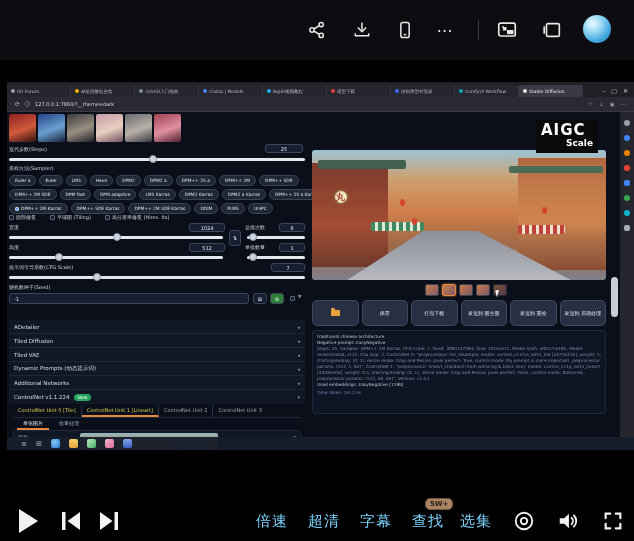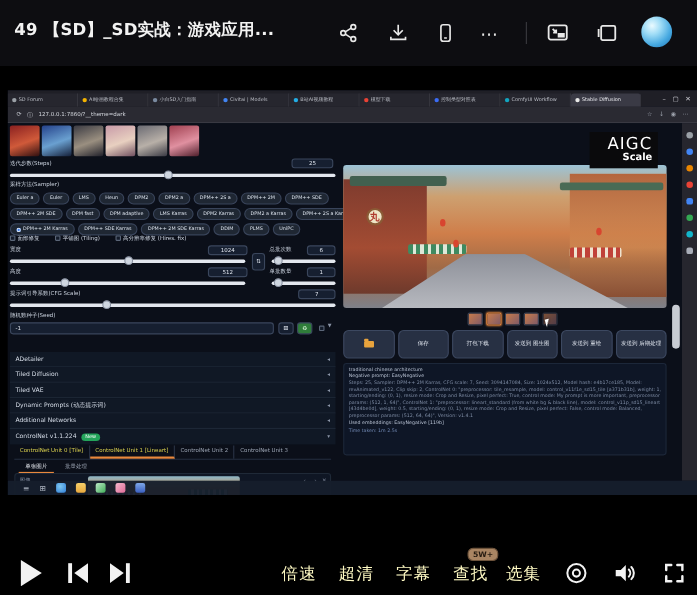--- a/index.html
+++ b/index.html
@@ -65,21 +65,21 @@
   .bldgR{position:absolute;right:0;top:6%;width:30%;height:86%;background:linear-gradient(180deg,#b5653c,#d8905488 60%,#8a4f33)}
   .roofL{position:absolute;left:2%;top:8%;width:30%;height:7%;background:#42604f;border-radius:2px}
   .roofR{position:absolute;right:1%;top:12%;width:32%;height:6%;background:#4a6b55;border-radius:2px}
   .awnG{position:absolute;left:20%;top:55%;width:18%;height:7%;background:repeating-linear-gradient(90deg,#3f8a60 0 4px,#dfe8d8 4px 7px);border-radius:2px}
   .awnR{position:absolute;right:14%;top:58%;width:16%;height:7%;background:repeating-linear-gradient(90deg,#c04238 0 4px,#efe3cf 4px 7px);border-radius:2px}
   .road{position:absolute;left:0;bottom:0;width:100%;height:38%;background:linear-gradient(180deg,#8d9099,#b7b9bf);clip-path:polygon(38% 0,56% 0,88% 100%,12% 100%)}
   .sign{position:absolute;left:7%;top:30%;width:16px;height:16px;border-radius:50%;background:#efe6c8;border:2px solid #8a5a35;
     display:flex;align-items:center;justify-content:center;font-size:9px;color:#b03a2e;font-weight:bold}
   .lant{position:absolute;width:5px;height:7px;border-radius:50%;background:#d8452f}
   #watermark{position:absolute;left:529px;top:8px;width:62px;height:33px;background:#0a0a0c;padding:2px 5px;text-align:right}
-  #watermark .w1{font-size:15px;font-weight:normal;letter-spacing:1px;line-height:16px;color:#fff;text-align:right}
+  #watermark .w1{font-size:15px;font-weight:bold;letter-spacing:1px;line-height:16px;color:#fff;text-align:left}
   #watermark .w2{font-size:9px;font-weight:bold;color:#fff;line-height:10px}
 
   #minthumbs{position:absolute;left:418px;top:172px;display:flex;gap:3px;align-items:center}
   .mthumb{width:14px;height:12px;border-radius:2px;background:linear-gradient(135deg,#c97c4a,#7f5a68);border:1px solid #3a4254}
   .mthumb.sel{border:1px solid #e8883d;box-shadow:0 0 2px #e8883d}
   #cursor{position:absolute;left:489px;top:178px;width:0;height:0;border-left:4px solid #fff;border-bottom:7px solid transparent;border-top:0 solid transparent;transform:rotate(-15deg);filter:drop-shadow(0 0 1px #000)}
 
   #genbtns{position:absolute;left:305px;top:188px;width:294px;display:flex;gap:3px}
   .gbtn{flex:1;height:26px;background:#273043;border:1px solid #3c4860;border-radius:5px;color:#e2e7f0;font-size:5px;
     display:flex;align-items:center;justify-content:center;text-align:center;line-height:6px;padding:1px}
@@ -105,31 +105,30 @@
 
   
   #progrow{position:absolute;left:0;top:473px;width:634px;height:20px}
   .ptime{position:absolute;top:2px;font-size:12px;color:#f0f0f0}
   #ptrack{position:absolute;left:66px;top:8px;width:541px;height:5px;border-radius:3px;background:#8a8a8a}
   #pfill{position:absolute;left:0;top:0;height:5px;width:45%;border-radius:3px;background:linear-gradient(90deg,#45d6f0,#3d64f2)}
   #pthumb{position:absolute;left:calc(45% - 6px);top:-3.5px;width:12px;height:12px;border-radius:50%;background:#fff}
 
   #ctrlrow{position:absolute;left:0;top:500px;width:634px;height:41px}
   .cbtn{position:absolute;display:flex;align-items:center;justify-content:center;color:#ececec}
-  .ctext{position:absolute;top:12px;font-size:15px;color:#fef9c3;letter-spacing:1px}
+  .ctext{position:absolute;top:12px;font-size:15px;color:#7dd3fc;letter-spacing:1px}
   #findbadge{position:absolute;left:425px;top:-2px;background:#a98563;color:#241a10;font-weight:bold;font-size:7px;
     border-radius:5px;padding:1px 4px;border:1px solid #6e543c}
 </style>
 </head>
 <body>
 
 <div id="screen">
 
   <header id="topbar">
-    <div class="title">49 【SD】_SD实战：游戏应用...</div>
     <div class="tbicon" style="left:305px">
       <svg width="20" height="20" viewBox="0 0 24 24" fill="none" stroke="#e8e8e8" stroke-width="1.8">
         <circle cx="6" cy="12" r="2.6"></circle>
           <circle cx="17" cy="5.5" r="2.6"></circle>
           <circle cx="17" cy="18.5" r="2.6"></circle>
         <line x1="8.3" y1="10.8" x2="14.7" y2="6.7"></line>
           <line x1="8.3" y1="13.2" x2="14.7" y2="17.3"></line>
       </svg>
     </div>
     <div class="tbicon" style="left:350px">

